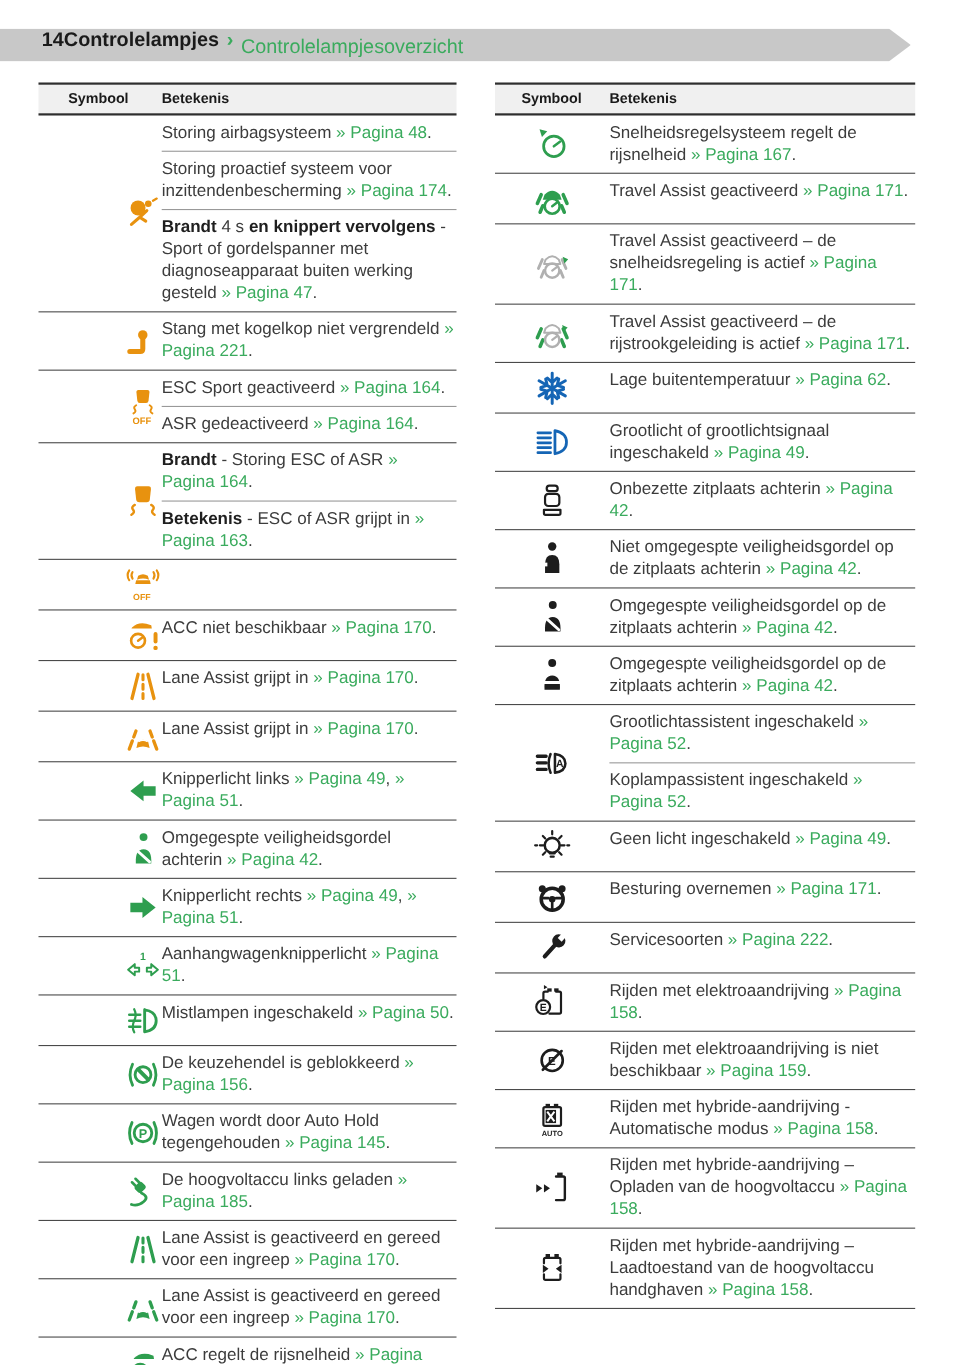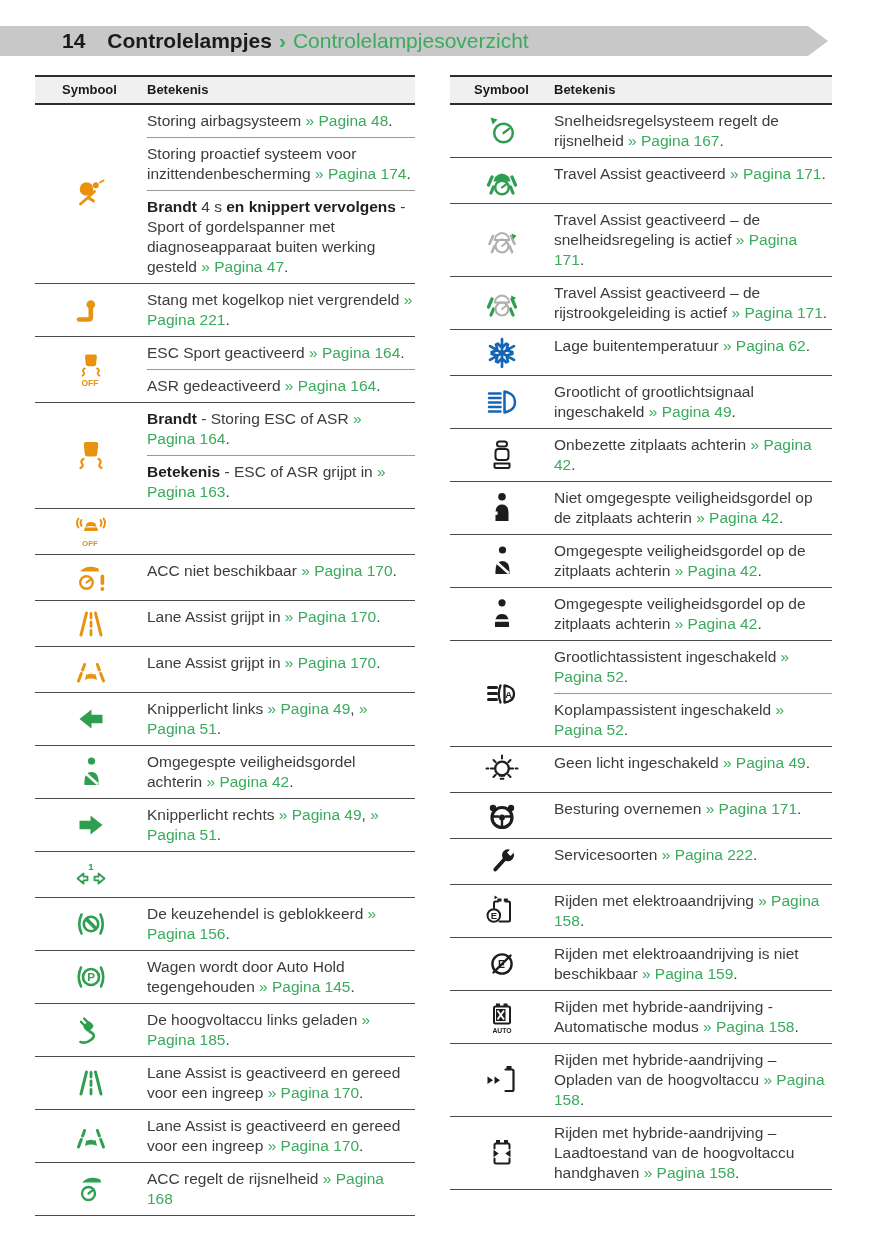--- a/index.html
+++ b/index.html
@@ -7,36 +7,36 @@
     --rule-heavy:#2e2e2e; --rule-row:#4a4a4a; --rule-sub:#999;
     --band:#c8c8c8; --thead:#f0f0f0;
   }
   *{box-sizing:border-box;margin:0;padding:0;}
   html,body{background:#fff;}
   body{font-family:"Liberation Sans",sans-serif;}
   .page{position:relative;width:875px;height:1241px;background:#fff;overflow:hidden;}
   
   .band{position:absolute;left:0;top:26px;width:828px;height:30px;background:var(--band);
         clip-path:polygon(0 0,calc(100% - 20px) 0,100% 50%,calc(100% - 20px) 100%,0 100%);
-        display:flex;align-items:center;font-size:21px;padding-left:24px;}
+        display:flex;align-items:flex-start;font-size:18px;}
   .band .num{font-weight:bold;color:#1a1a1a;margin-left:38px;}
-  .band .sec{font-weight:bold;color:#1a1a1a;margin-left:22px;}
+  .band .sec{font-weight:bold;color:#1a1a1a;}
   .band .sep{color:var(--link);font-weight:bold;margin:0 7px;}
   .band .sub{color:var(--link);}
   
   .tbl{position:absolute;top:75px;}
   .tbl.left{left:35px;width:380px;}
   .tbl.right{left:450px;width:382px;}
   .thead{display:flex;background:var(--thead);border-top:2px solid var(--rule-heavy);
          border-bottom:2px solid var(--rule-heavy);font-weight:bold;color:#1a1a1a;
          font-size:13px;padding:5px 0 6px 0;}
   .tbl.left  .th-sym{width:112px;padding-left:27px;}
   .tbl.right .th-sym{width:104px;padding-left:24px;}
   .row{display:flex;border-bottom:1.5px solid var(--rule-row);min-height:46px;}
-  .tbl.left  .sym{width:112px;}
+  .tbl.left  .sym{width:112px;justify-content:flex-end;}
   .tbl.right .sym{width:104px;}
   .sym{display:flex;align-items:center;justify-content:center;flex:none;padding:3px 0;}
   .mean{flex:1;font-size:15.5px;line-height:20px;color:var(--txt);}
   .sub{padding:6px 2px 6px 0;}
   .sub + .sub{border-top:1px solid var(--rule-sub);}
   .sg-b{font-weight:bold;color:var(--bold);}
   .sg-l{color:var(--link);}
   svg{display:block;}
   svg text{font-family:"Liberation Sans",sans-serif;}
 </style>
@@ -192,20 +192,35 @@
           </div>
         </div>
         <div class="row">
           <div class="sym" style="color: rgb(46, 158, 79);">
             <svg width="34" height="34" viewBox="0 0 34 34">
               <path d="M3.5 20.5 l6-5 v3.2 h4 v3.6 h-4 v3.2 z" stroke="currentColor" fill="none" stroke-linecap="round" stroke-linejoin="round" stroke-width="1.8"></path>
               <path d="M30.5 20.5 l-6-5 v3.2 h-4 v3.6 h4 v3.2 z" stroke="currentColor" fill="none" stroke-linecap="round" stroke-linejoin="round" stroke-width="1.8"></path>
               <text x="17" y="12" font-size="9.5" font-weight="bold" text-anchor="middle" fill="currentColor">1</text>
             </svg>
           </div>
+          <div class="mean">
+            <div class="sub"><span class="sg-n">Aanhangwagenknipperlicht </span><span class="sg-l">» Pagina 51</span><span class="sg-n">.</span></div>
+          </div>
+        </div>
+        <div class="row">
+          <div class="sym" style="color: rgb(46, 158, 79);">
+            <svg width="34" height="34" viewBox="0 0 34 34">
+              <path d="M18.5 7 v20 M18.5 7 q10.5 1.5 10.5 10 t-10.5 10" stroke="currentColor" fill="none" stroke-linecap="round" stroke-linejoin="round" stroke-width="2.6"></path>
+              <path d="M4.5 11.5 h10 M4.5 17 h10 M4.5 22.5 h10" stroke="currentColor" fill="none" stroke-linecap="round" stroke-linejoin="round" stroke-width="2.3"></path>
+              <path d="M9 6.5 q2.6 5 0 10.5 t0 10.5" stroke="currentColor" fill="none" stroke-linecap="round" stroke-linejoin="round" stroke-width="2"></path>
+            </svg>
+          </div>
+          <div class="mean">
+            <div class="sub"><span class="sg-n">Mistlampen ingeschakeld </span><span class="sg-l">» Pagina 50</span><span class="sg-n">.</span></div>
+          </div>
         </div>
         <div class="row">
           <div class="sym" style="color: rgb(46, 158, 79);">
             <svg width="34" height="34" viewBox="0 0 34 34">
               <path d="M7.5 7.5 q-4.5 9.5 0 19 M26.5 7.5 q4.5 9.5 0 19" stroke="currentColor" fill="none" stroke-linecap="round" stroke-linejoin="round" stroke-width="2.6"></path>
               <circle cx="17" cy="17" r="7.2" stroke="currentColor" fill="none" stroke-linecap="round" stroke-linejoin="round" stroke-width="2.6"></circle>
               <path d="M12.8 12.4 L21.6 21.2" stroke="currentColor" fill="none" stroke-linecap="round" stroke-linejoin="round" stroke-width="3.6"></path>
             </svg>
           </div>
           <div class="mean">

